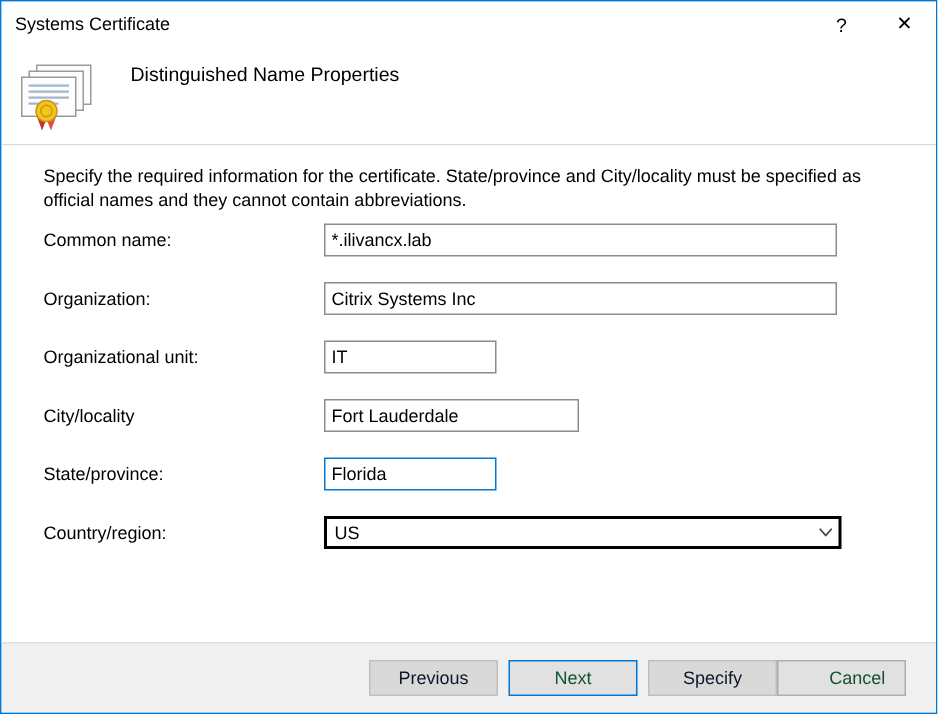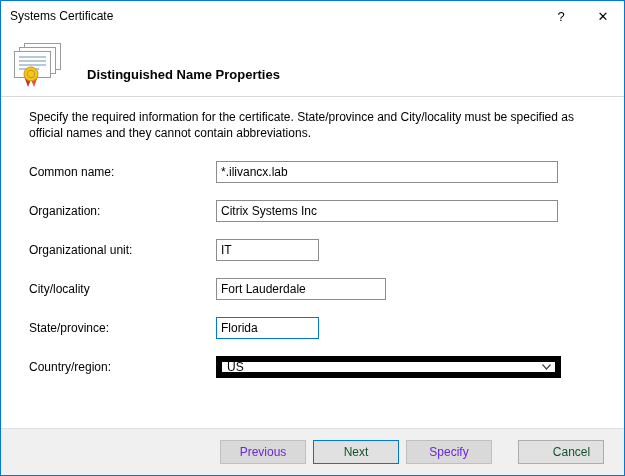--- a/index.html
+++ b/index.html
@@ -46,35 +46,35 @@
   .header {
     flex: 0 0 66px;
     display: flex;
     align-items: flex-start;
     padding: 11px 12px 0 12px;
     background: #fff;
     border-bottom: 1px solid #d9d9d9;
   }
   .cert-icon { display: inline-block; line-height: 0; }
   .header-title {
-    font-weight: bold;
+    font-weight: normal;
     font-size: 13px;
     margin-left: 20px;
-    margin-top: 25px;
+    margin-top: 0;
   }
   
   .body {
     flex: 1 1 auto;
     background: #fff;
     padding: 13px 28px 0 28px;
   }
   .instructions {
     max-width: 572px;
     line-height: 1.3;
-    margin-bottom: 20px;
+    margin-bottom: 8px;
   }
   .form-row {
     display: flex;
     align-items: center;
     margin-bottom: 17px;
     height: 22px;
   }
   .form-label {
     width: 187px;
     flex: 0 0 187px;
@@ -84,25 +84,25 @@
     border: 1px solid #8c8c8c;
     background: #fff;
     font-family: "Liberation Sans", "DejaVu Sans", sans-serif;
     font-size: 12px;
     padding: 0 4px;
     outline: none;
   }
   .txt.focused { border-color: #0078d7; }
   .w290 { width: 342px; }
   .w170 { width: 170px; }
-  .w115 { width: 103px; }
+  .w115 { width: 115px; }
   .combo {
     width: 345px;
     height: 22px;
-    border: 6px solid #000000;
+    border: 2px solid #000000;
     background: #fff;
     display: flex;
     align-items: center;
     cursor: default;
   }
   .combo-value { padding-left: 5px; flex: 1 1 auto; }
   .combo-arrow {
     flex: 0 0 18px;
     display: flex;
     align-items: center;
@@ -127,23 +127,23 @@
     border: 1px solid #adadad;
     font-family: "Liberation Sans", "DejaVu Sans", sans-serif;
     font-size: 12px;
     color: #14532d;
     cursor: default;
   }
   .btn.default { border: 1px solid #0078d7; }
   .btn.disabled {
     background: #d9d9d9;
     border-color: #bfbfbf;
-    color: #6d28d9;
-  }
-  .btn.cancel { margin-left: 26px; padding-left: 21px; }
+    color: #0f172a;
+  }
+  .btn.cancel { margin-left: 0; padding-left: 21px; }
 </style>
 </head>
 <body>
 
 <div class="window">
 
   <div class="titlebar">
     <span class="titlebar-title">Systems Certificate</span>
     <div class="titlebar-controls">
       <div class="tb-btn">?</div>

